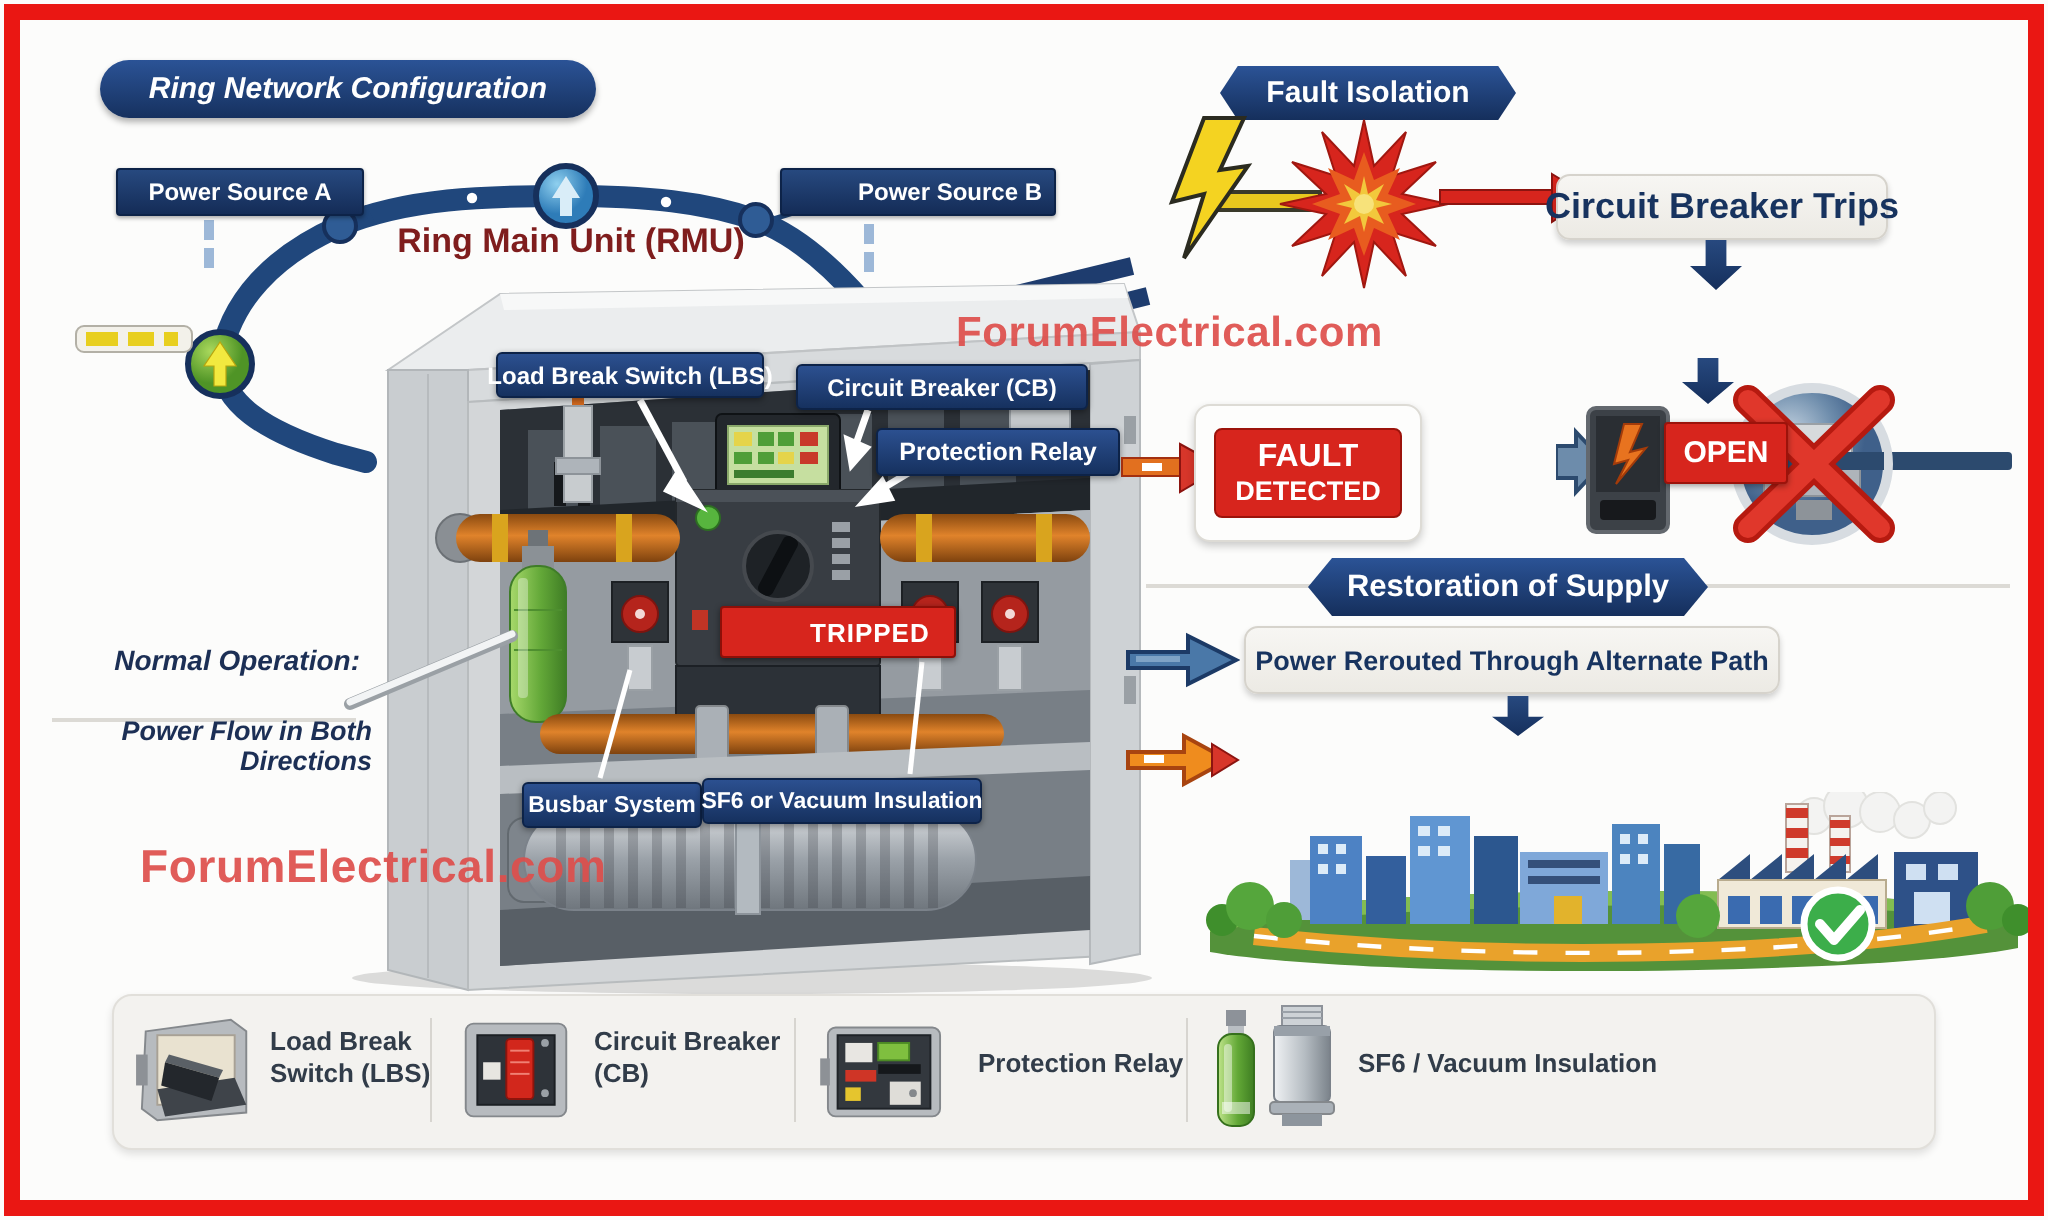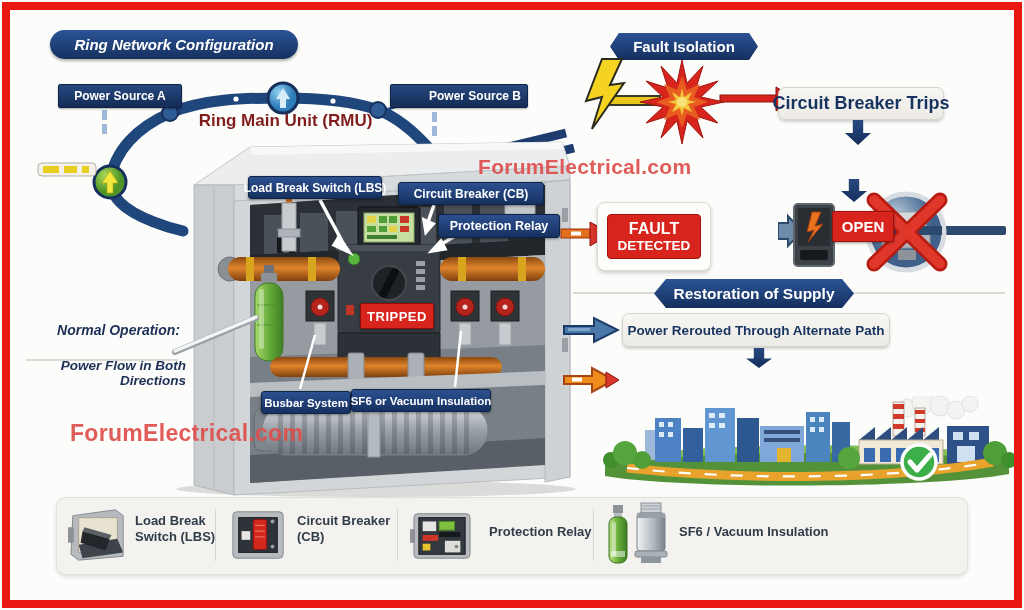--- a/index.html
+++ b/index.html
@@ -30,22 +30,22 @@
   .sbox{background:linear-gradient(180deg,#f7f6f3,#eceae4);border:1px solid #d6d3cc;border-radius:7px;
         color:#17335f;font-weight:bold;font-size:18px;display:flex;align-items:center;justify-content:center;
         box-shadow:0 2px 3px rgba(0,0,0,.18);z-index:8;white-space:nowrap;}
 
   .arr-down{background:linear-gradient(180deg,#27497f,#152f5c);z-index:8;
         clip-path:polygon(50% 100%,0 52%,30% 52%,30% 0,70% 0,70% 52%,100% 52%);}
 
   .watermark{color:#de4f4c;font-weight:bold;opacity:.92;z-index:20;white-space:nowrap;letter-spacing:.3px;}
 
   .tripped{background:#d7251d;border:1px solid #8e0f08;color:#fff;font-weight:bold;font-size:13px;
-           display:flex;align-items:center;justify-content:center;border-radius:2px;
-           box-shadow:0 1px 3px rgba(0,0,0,.45);z-index:12;letter-spacing:.5px;}
+           display:flex;align-items:center;justify-content:flex-start;border-radius:2px;
+           box-shadow:0 1px 3px rgba(0,0,0,.45);z-index:12;letter-spacing:.5px;padding-left:44px;}
 
   .fd-outer{background:#fdfdfc;border:1px solid #dddbd5;border-radius:8px;box-shadow:0 2px 4px rgba(0,0,0,.2);
             display:flex;align-items:center;justify-content:center;z-index:12;}
   .fd-inner{background:#d7251d;border:1px solid #9c130b;border-radius:4px;color:#fff;text-align:center;
             font-weight:800;width:92px;padding:5px 0;line-height:1.12;}
   .fd-l1{font-size:16px;} .fd-l2{font-size:13.5px;}
 
   .open-tag{background:#d7251d;border:1px solid #9c130b;border-radius:2px;color:#fff;font-weight:bold;
             font-size:15px;display:flex;align-items:center;justify-content:center;z-index:14;
             box-shadow:0 1px 3px rgba(0,0,0,.4);}

